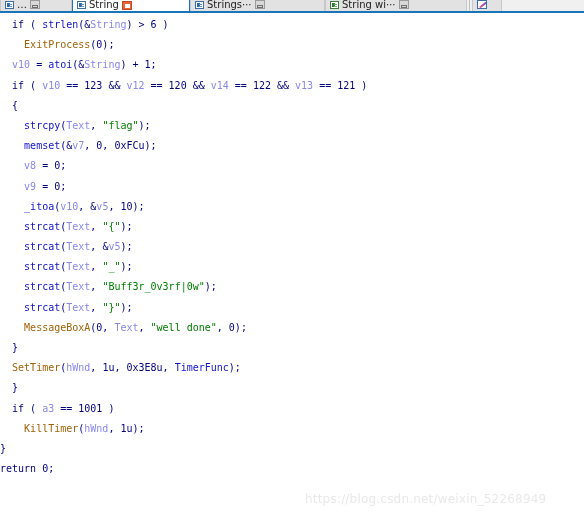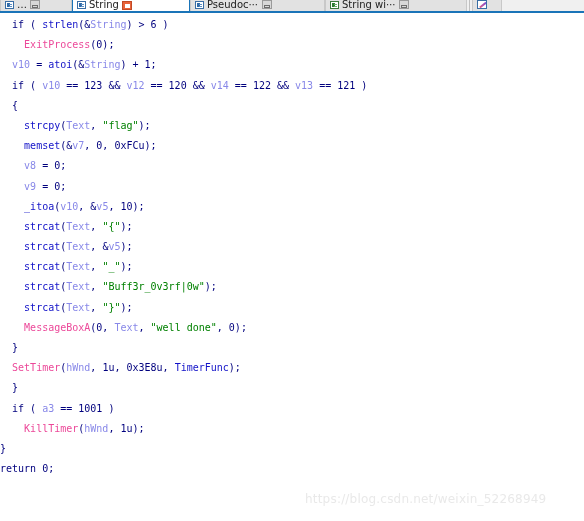--- a/index.html
+++ b/index.html
@@ -150,21 +150,21 @@
     line-height: 20.2px;
     white-space: pre;
     padding-left: 0px;
     box-sizing: border-box;
   }
   .line { height: 20.2px; white-space: pre; }
 
   
   .kw   { color: #00007e; }          
   .fn   { color: #1212c8; }          
-  .api  { color: #ec4899; }          
+  .api  { color: #a16207; }          
   .var  { color: #8888e8; }          
   .str  { color: #008000; }          
 
   
   #watermark {
     position: absolute;
     left: 305px;
     top: 492px;
     font-family: "DejaVu Sans", sans-serif;
     font-size: 12px;
@@ -186,21 +186,21 @@
   </div>
 
   <div class="tab active" style="width:118px;">
     <span class="doc-ico"></span>
     <span class="tab-label">String</span>
     <span class="btn-box close"></span>
   </div>
 
   <div class="tab" style="width:135px;">
     <span class="doc-ico"></span>
-    <span class="tab-label">Pseudoc⋯</span>
+    <span class="tab-label">Strings⋯</span>
     <span class="btn-box"></span>
   </div>
 
   <div class="tab" style="width:142px;">
     <span class="doc-ico green"></span>
     <span class="tab-label">String wi⋯</span>
     <span class="btn-box"></span>
   </div>
 
   <span class="sep"></span>

